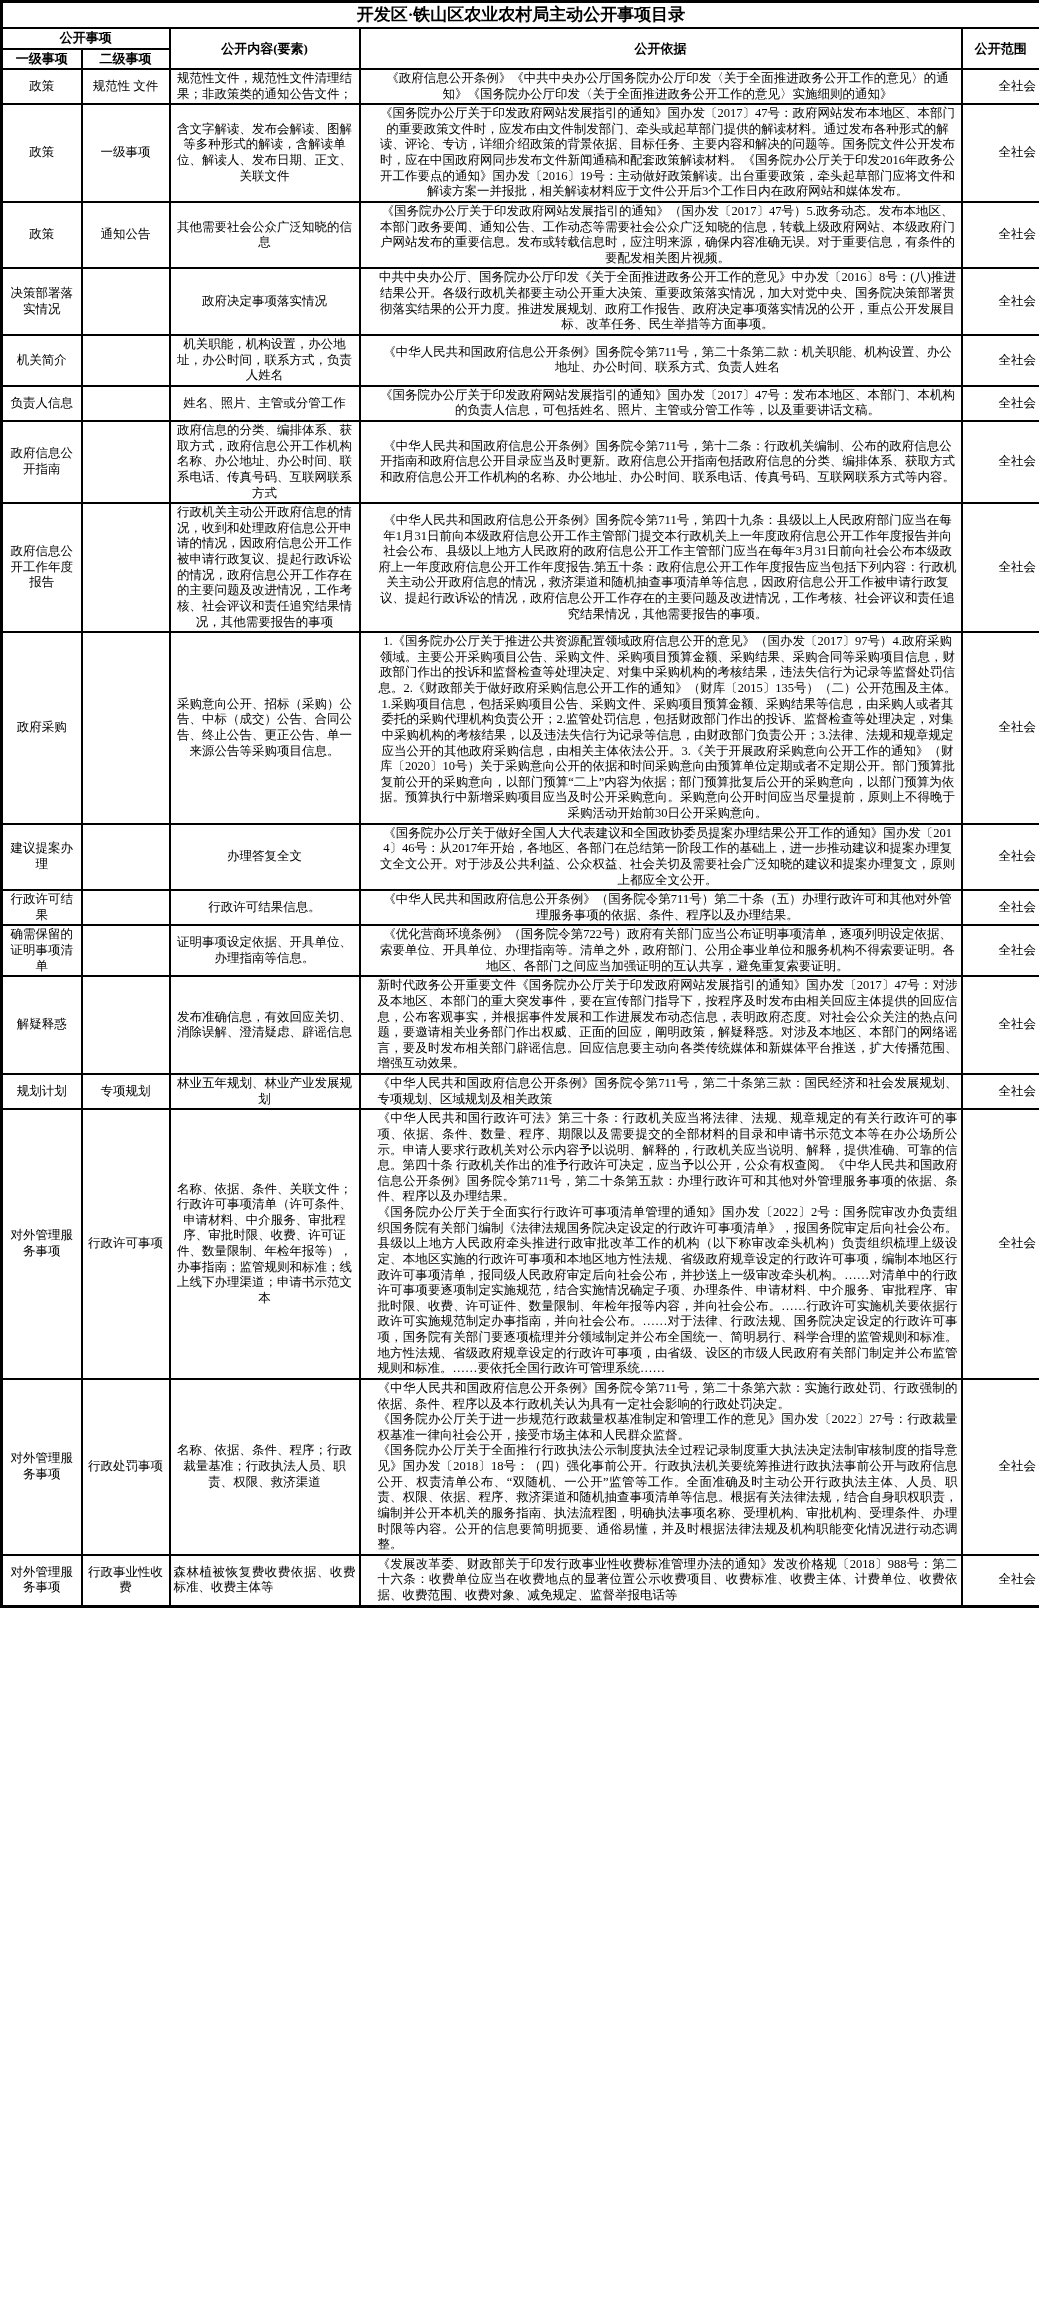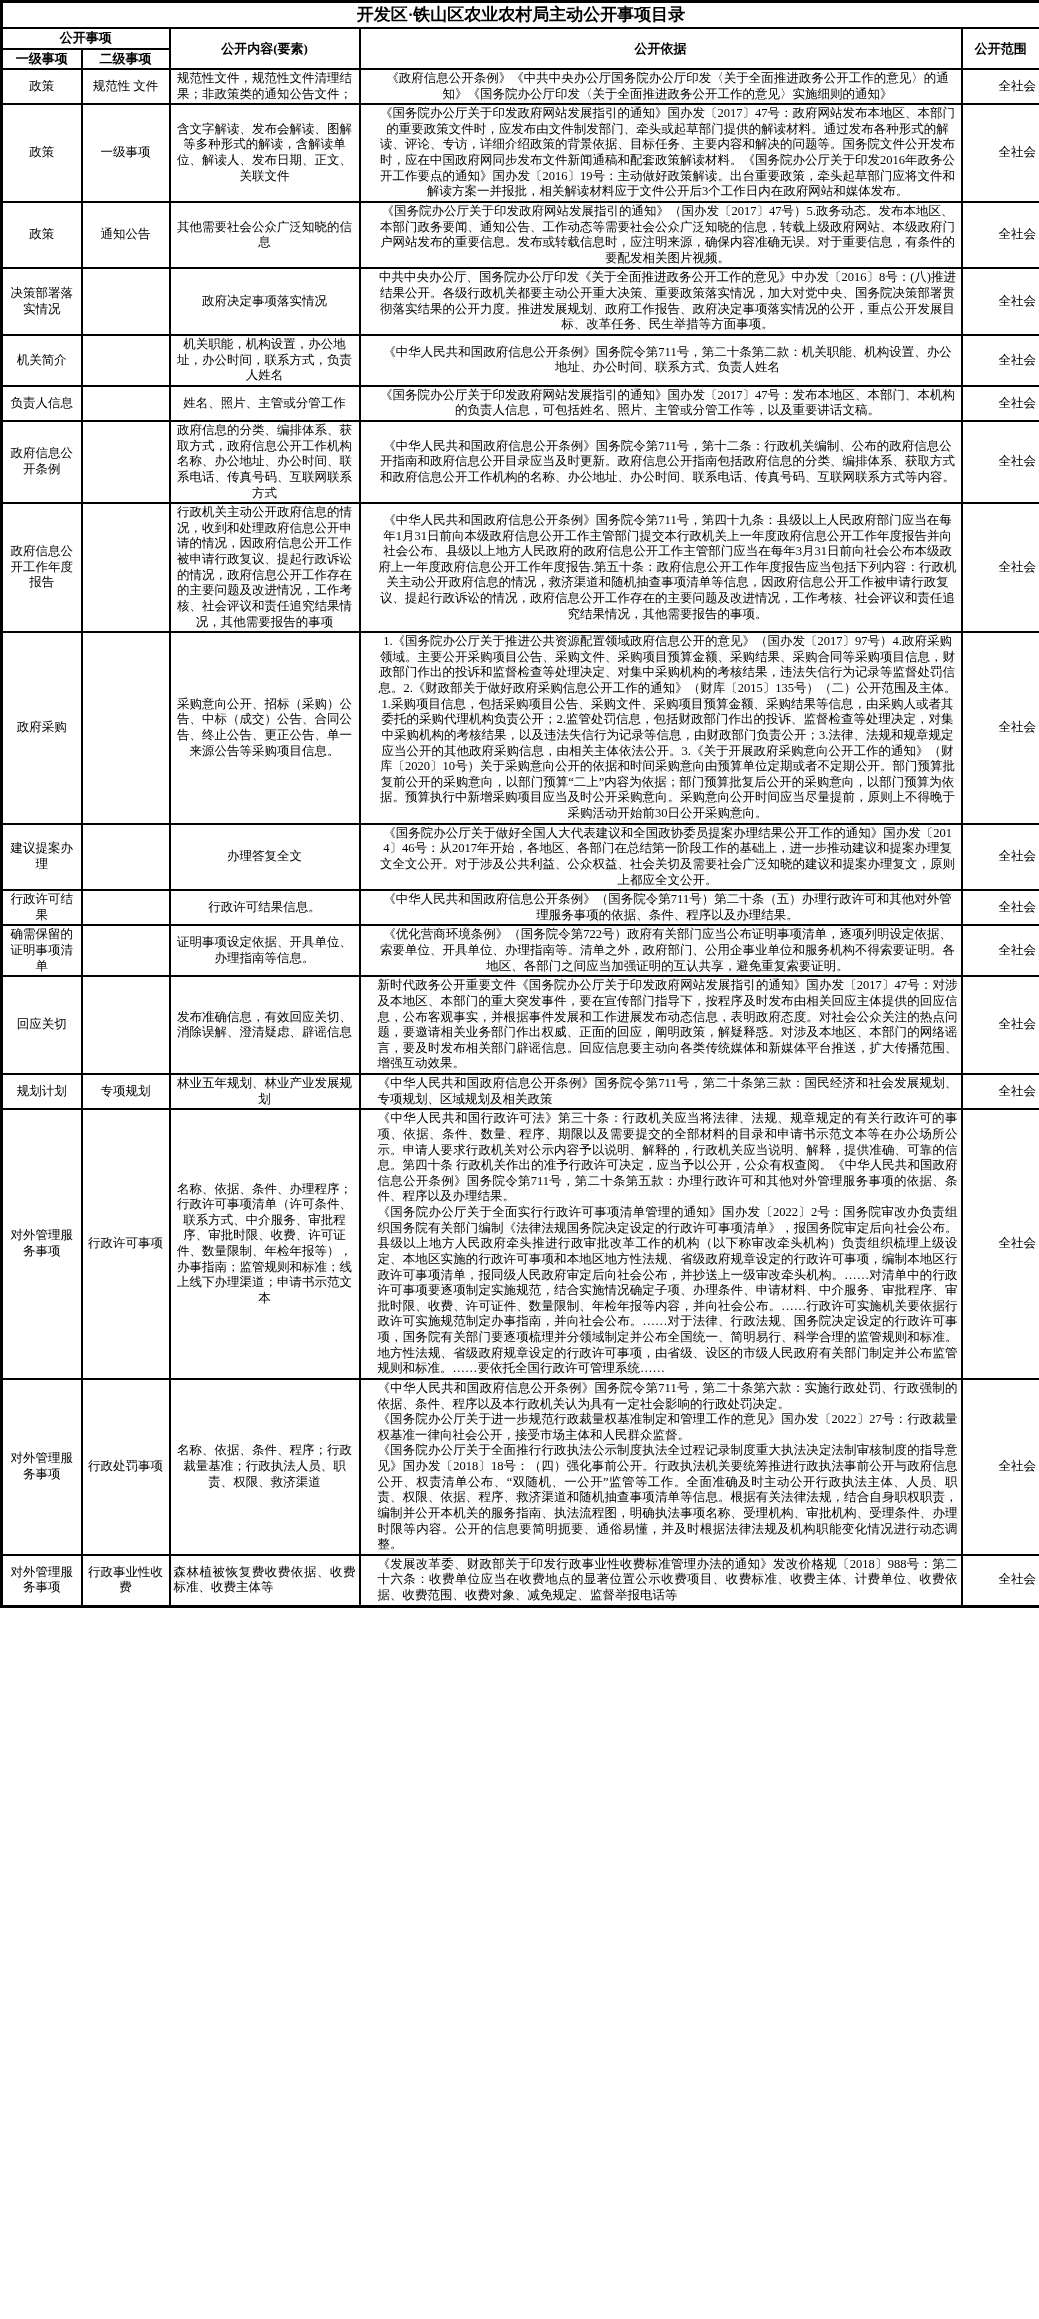--- a/index.html
+++ b/index.html
@@ -80,21 +80,21 @@
           <td class="scope">全社会</td>
         </tr>
         <tr>
           <td class="c">负责人信息</td>
           <td class="c"></td>
           <td class="c">姓名、照片、主管或分管工作</td>
           <td class="basis c">《国务院办公厅关于印发政府网站发展指引的通知》国办发〔2017〕47号：发布本地区、本部门、本机构的负责人信息，可包括姓名、照片、主管或分管工作等，以及重要讲话文稿。</td>
           <td class="scope">全社会</td>
         </tr>
         <tr>
-          <td class="c">政府信息公开条例</td>
+          <td class="c">政府信息公开指南</td>
           <td class="c"></td>
           <td class="c">政府信息的分类、编排体系、获取方式，政府信息公开工作机构名称、办公地址、办公时间、联系电话、传真号码、互联网联系方式</td>
           <td class="basis c">《中华人民共和国政府信息公开条例》国务院令第711号，第十二条：行政机关编制、公布的政府信息公开指南和政府信息公开目录应当及时更新。政府信息公开指南包括政府信息的分类、编排体系、获取方式和政府信息公开工作机构的名称、办公地址、办公时间、联系电话、传真号码、互联网联系方式等内容。</td>
           <td class="scope">全社会</td>
         </tr>
         <tr>
           <td class="c">政府信息公开工作年度报告</td>
           <td class="c"></td>
           <td class="c">行政机关主动公开政府信息的情况，收到和处理政府信息公开申请的情况，因政府信息公开工作被申请行政复议、提起行政诉讼的情况，政府信息公开工作存在的主要问题及改进情况，工作考核、社会评议和责任追究结果情况，其他需要报告的事项</td>
           <td class="basis c">《中华人民共和国政府信息公开条例》国务院令第711号，第四十九条：县级以上人民政府部门应当在每年1月31日前向本级政府信息公开工作主管部门提交本行政机关上一年度政府信息公开工作年度报告并向社会公布、县级以上地方人民政府的政府信息公开工作主管部门应当在每年3月31日前向社会公布本级政府上一年度政府信息公开工作年度报告.第五十条：政府信息公开工作年度报告应当包括下列内容：行政机关主动公开政府信息的情况，救济渠道和随机抽查事项清单等信息，因政府信息公开工作被申请行政复议、提起行政诉讼的情况，政府信息公开工作存在的主要问题及改进情况，工作考核、社会评议和责任追究结果情况，其他需要报告的事项。</td>
@@ -122,37 +122,37 @@
           <td class="scope">全社会</td>
         </tr>
         <tr>
           <td class="c">确需保留的证明事项清单</td>
           <td class="c"></td>
           <td class="c">证明事项设定依据、开具单位、办理指南等信息。</td>
           <td class="basis c">《优化营商环境条例》（国务院令第722号）政府有关部门应当公布证明事项清单，逐项列明设定依据、索要单位、开具单位、办理指南等。清单之外，政府部门、公用企事业单位和服务机构不得索要证明。各地区、各部门之间应当加强证明的互认共享，避免重复索要证明。</td>
           <td class="scope">全社会</td>
         </tr>
         <tr>
-          <td class="c">回应关切</td>
+          <td class="c">解疑释惑</td>
           <td class="c"></td>
           <td class="c">发布准确信息，有效回应关切、消除误解、澄清疑虑、辟谣信息</td>
           <td class="basis l">新时代政务公开重要文件《国务院办公厅关于印发政府网站发展指引的通知》国办发〔2017〕47号：对涉及本地区、本部门的重大突发事件，要在宣传部门指导下，按程序及时发布由相关回应主体提供的回应信息，公布客观事实，并根据事件发展和工作进展发布动态信息，表明政府态度。对社会公众关注的热点问题，要邀请相关业务部门作出权威、正面的回应，阐明政策，解疑释惑。对涉及本地区、本部门的网络谣言，要及时发布相关部门辟谣信息。回应信息要主动向各类传统媒体和新媒体平台推送，扩大传播范围、增强互动效果。</td>
           <td class="scope">全社会</td>
         </tr>
         <tr>
           <td class="c">规划计划</td>
           <td class="c">专项规划</td>
           <td class="c">林业五年规划、林业产业发展规划</td>
           <td class="basis l">《中华人民共和国政府信息公开条例》国务院令第711号，第二十条第三款：国民经济和社会发展规划、专项规划、区域规划及相关政策</td>
           <td class="scope">全社会</td>
         </tr>
         <tr>
           <td class="c">对外管理服务事项</td>
           <td class="c">行政许可事项</td>
-          <td class="c">名称、依据、条件、办理程序；行政许可事项清单（许可条件、联系方式、中介服务、审批程序、审批时限、收费、许可证件、数量限制、年检年报等），办事指南；监管规则和标准；线上线下办理渠道；申请书示范文本</td>
+          <td class="c">名称、依据、条件、关联文件；行政许可事项清单（许可条件、申请材料、中介服务、审批程序、审批时限、收费、许可证件、数量限制、年检年报等），办事指南；监管规则和标准；线上线下办理渠道；申请书示范文本</td>
           <td class="basis l">《中华人民共和国行政许可法》第三十条：行政机关应当将法律、法规、规章规定的有关行政许可的事项、依据、条件、数量、程序、期限以及需要提交的全部材料的目录和申请书示范文本等在办公场所公示。申请人要求行政机关对公示内容予以说明、解释的，行政机关应当说明、解释，提供准确、可靠的信息。第四十条 行政机关作出的准予行政许可决定，应当予以公开，公众有权查阅。《中华人民共和国政府信息公开条例》国务院令第711号，第二十条第五款：办理行政许可和其他对外管理服务事项的依据、条件、程序以及办理结果。
 《国务院办公厅关于全面实行行政许可事项清单管理的通知》国办发〔2022〕2号：国务院审改办负责组织国务院有关部门编制《法律法规国务院决定设定的行政许可事项清单》，报国务院审定后向社会公布。县级以上地方人民政府牵头推进行政审批改革工作的机构（以下称审改牵头机构）负责组织梳理上级设定、本地区实施的行政许可事项和本地区地方性法规、省级政府规章设定的行政许可事项，编制本地区行政许可事项清单，报同级人民政府审定后向社会公布，并抄送上一级审改牵头机构。……对清单中的行政许可事项要逐项制定实施规范，结合实施情况确定子项、办理条件、申请材料、中介服务、审批程序、审批时限、收费、许可证件、数量限制、年检年报等内容，并向社会公布。……行政许可实施机关要依据行政许可实施规范制定办事指南，并向社会公布。……对于法律、行政法规、国务院决定设定的行政许可事项，国务院有关部门要逐项梳理并分领域制定并公布全国统一、简明易行、科学合理的监管规则和标准。地方性法规、省级政府规章设定的行政许可事项，由省级、设区的市级人民政府有关部门制定并公布监管规则和标准。……要依托全国行政许可管理系统……</td>
           <td class="scope">全社会</td>
         </tr>
         <tr>
           <td class="c">对外管理服务事项</td>
           <td class="c">行政处罚事项</td>
           <td class="c">名称、依据、条件、程序；行政裁量基准；行政执法人员、职责、权限、救济渠道</td>
           <td class="basis l">《中华人民共和国政府信息公开条例》国务院令第711号，第二十条第六款：实施行政处罚、行政强制的依据、条件、程序以及本行政机关认为具有一定社会影响的行政处罚决定。
 《国务院办公厅关于进一步规范行政裁量权基准制定和管理工作的意见》国办发〔2022〕27号：行政裁量权基准一律向社会公开，接受市场主体和人民群众监督。

